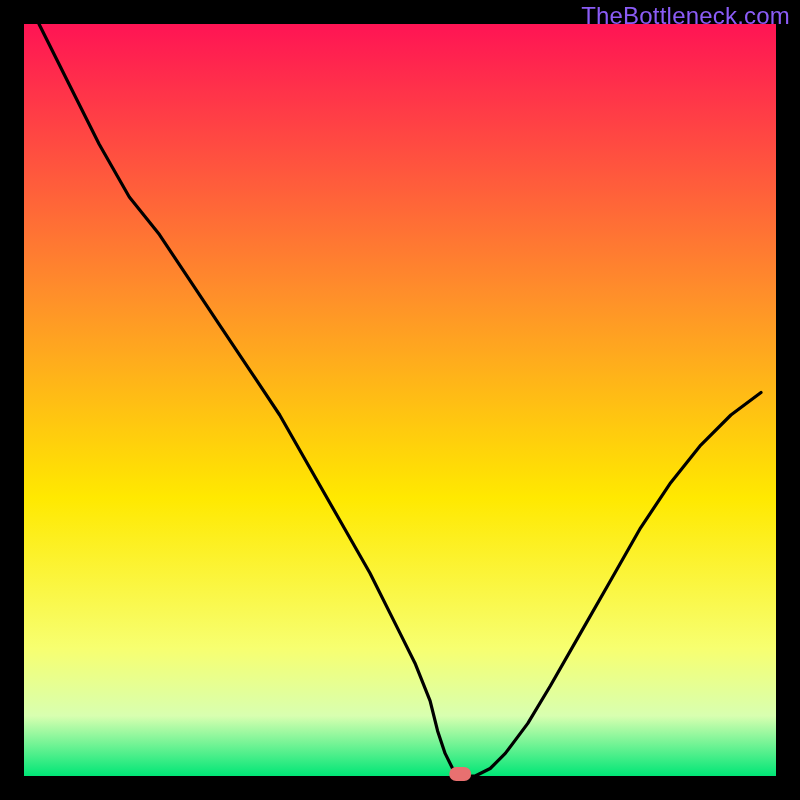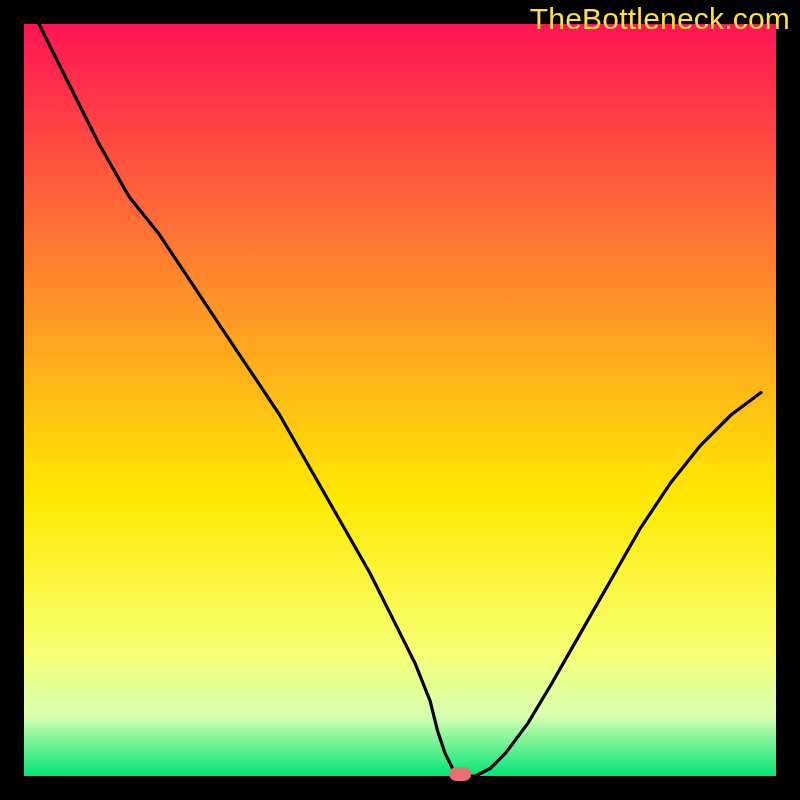--- a/index.html
+++ b/index.html
@@ -14,23 +14,23 @@
     position: relative;
     width: 800px;
     height: 800px;
     background: #000;
   }
   .watermark {
     position: absolute;
     top: 2px;
     right: 10px;
     font-family: Arial, Helvetica, sans-serif;
-    font-size: 30px;
+    font-size: 24px;
     font-weight: 500;
-    color: #fde047;
+    color: #8b5cf6;
     letter-spacing: 0.2px;
     z-index: 20;
   }
   svg.plot {
     position: absolute;
     top: 0;
     left: 0;
   }
 </style>
 </head>

